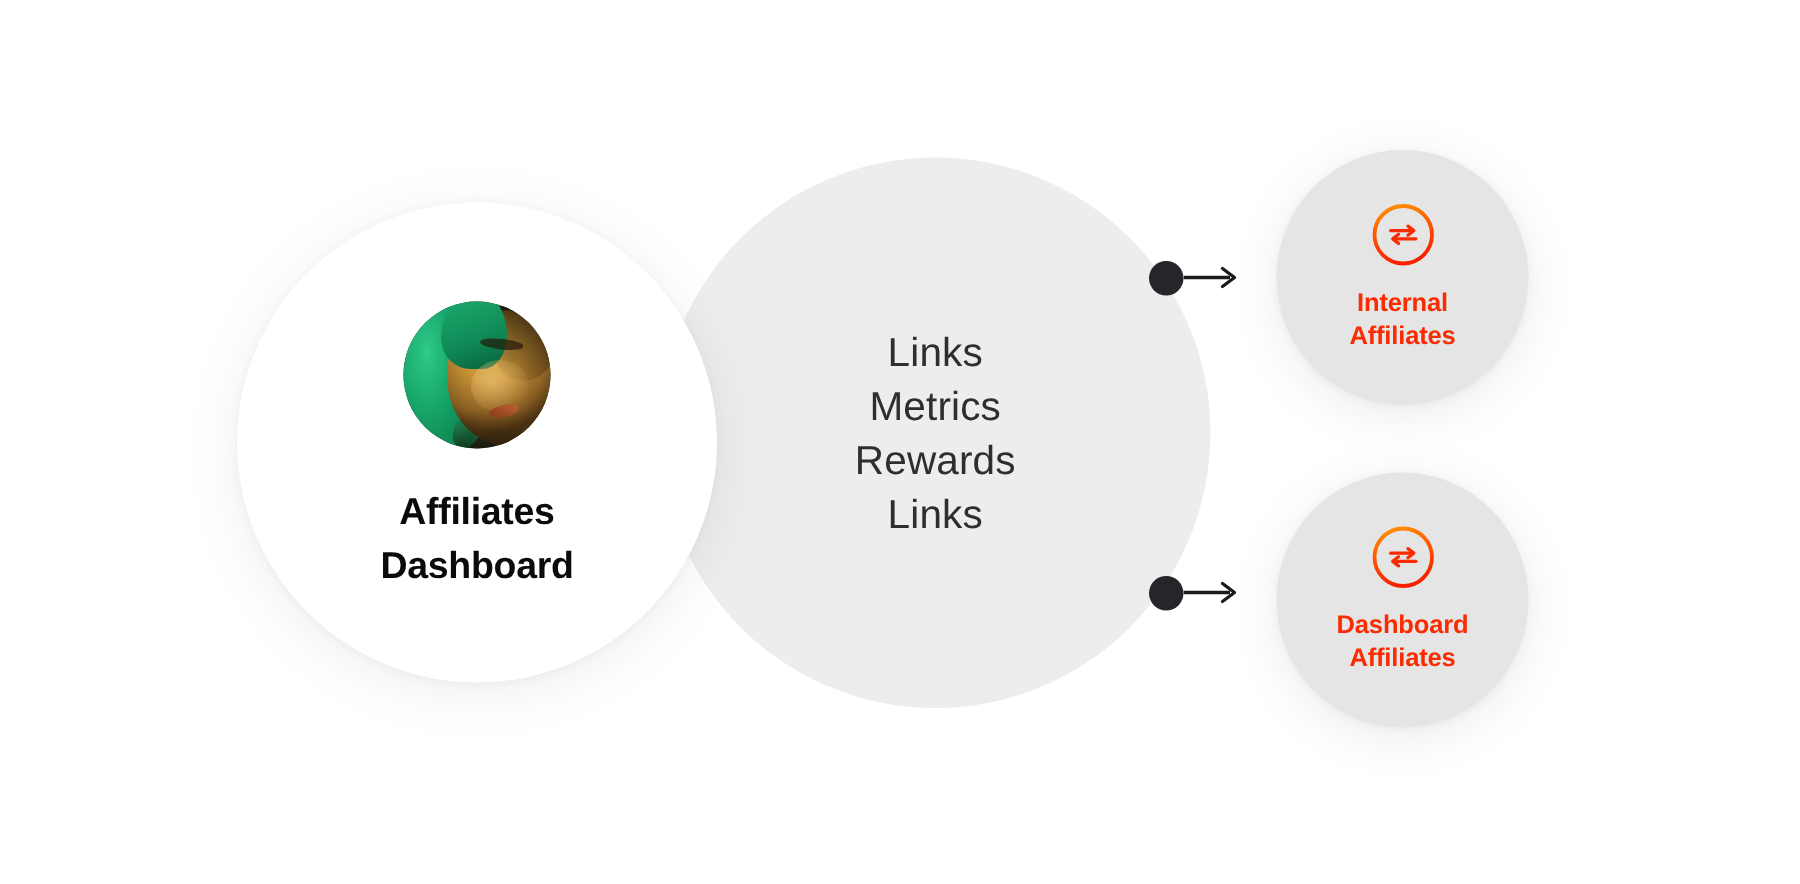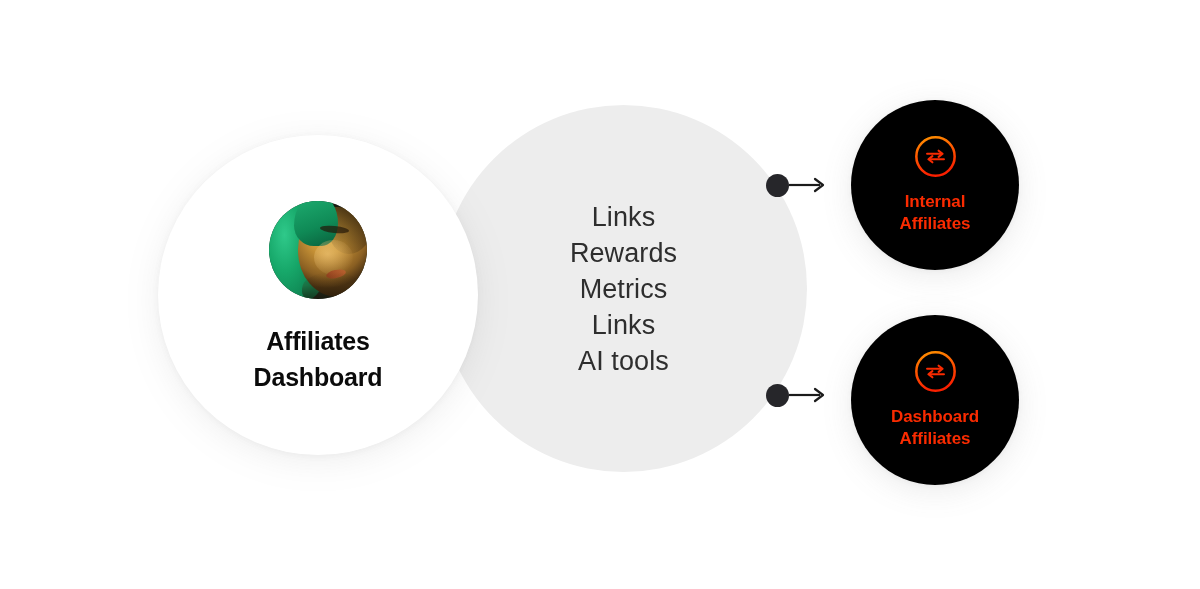--- a/index.html
+++ b/index.html
@@ -189,21 +189,21 @@
     flex: none;
   }
   .conn-arrow { display: block; }
 
   
   .card {
     position: absolute;
     width: 168px;
     height: 170px;
     border-radius: 50%;
-    background: #000000;
+    background: #e5e5e5;
     box-shadow: 0 6px 30px rgba(120,120,120,0.15),
                 0 1px 5px rgba(120,120,120,0.07);
     display: flex;
     flex-direction: column;
     align-items: center;
     justify-content: center;
   }
   .card.internal { left: 851px; top: 100px; }
   .card.external { left: 851px; top: 315px; }
 
@@ -225,24 +225,23 @@
 </style>
 </head>
 <body>
 
 <div class="canvas">
 
   <div class="hub-circle"></div>
 
   <div class="hub-list">
     <div class="hub-item">Links</div>
+    <div class="hub-item">Metrics</div>
     <div class="hub-item">Rewards</div>
-    <div class="hub-item">Metrics</div>
     <div class="hub-item">Links</div>
-    <div class="hub-item">AI tools</div>
   </div>
 
   <div class="dash-circle">
     <div class="avatar">
       <div class="av-hair"></div>
       <div class="av-face"></div>
       <div class="av-shadow"></div>
       <div class="av-hair2"></div>
       <div class="av-brow"></div>
       <div class="av-cheek"></div>

